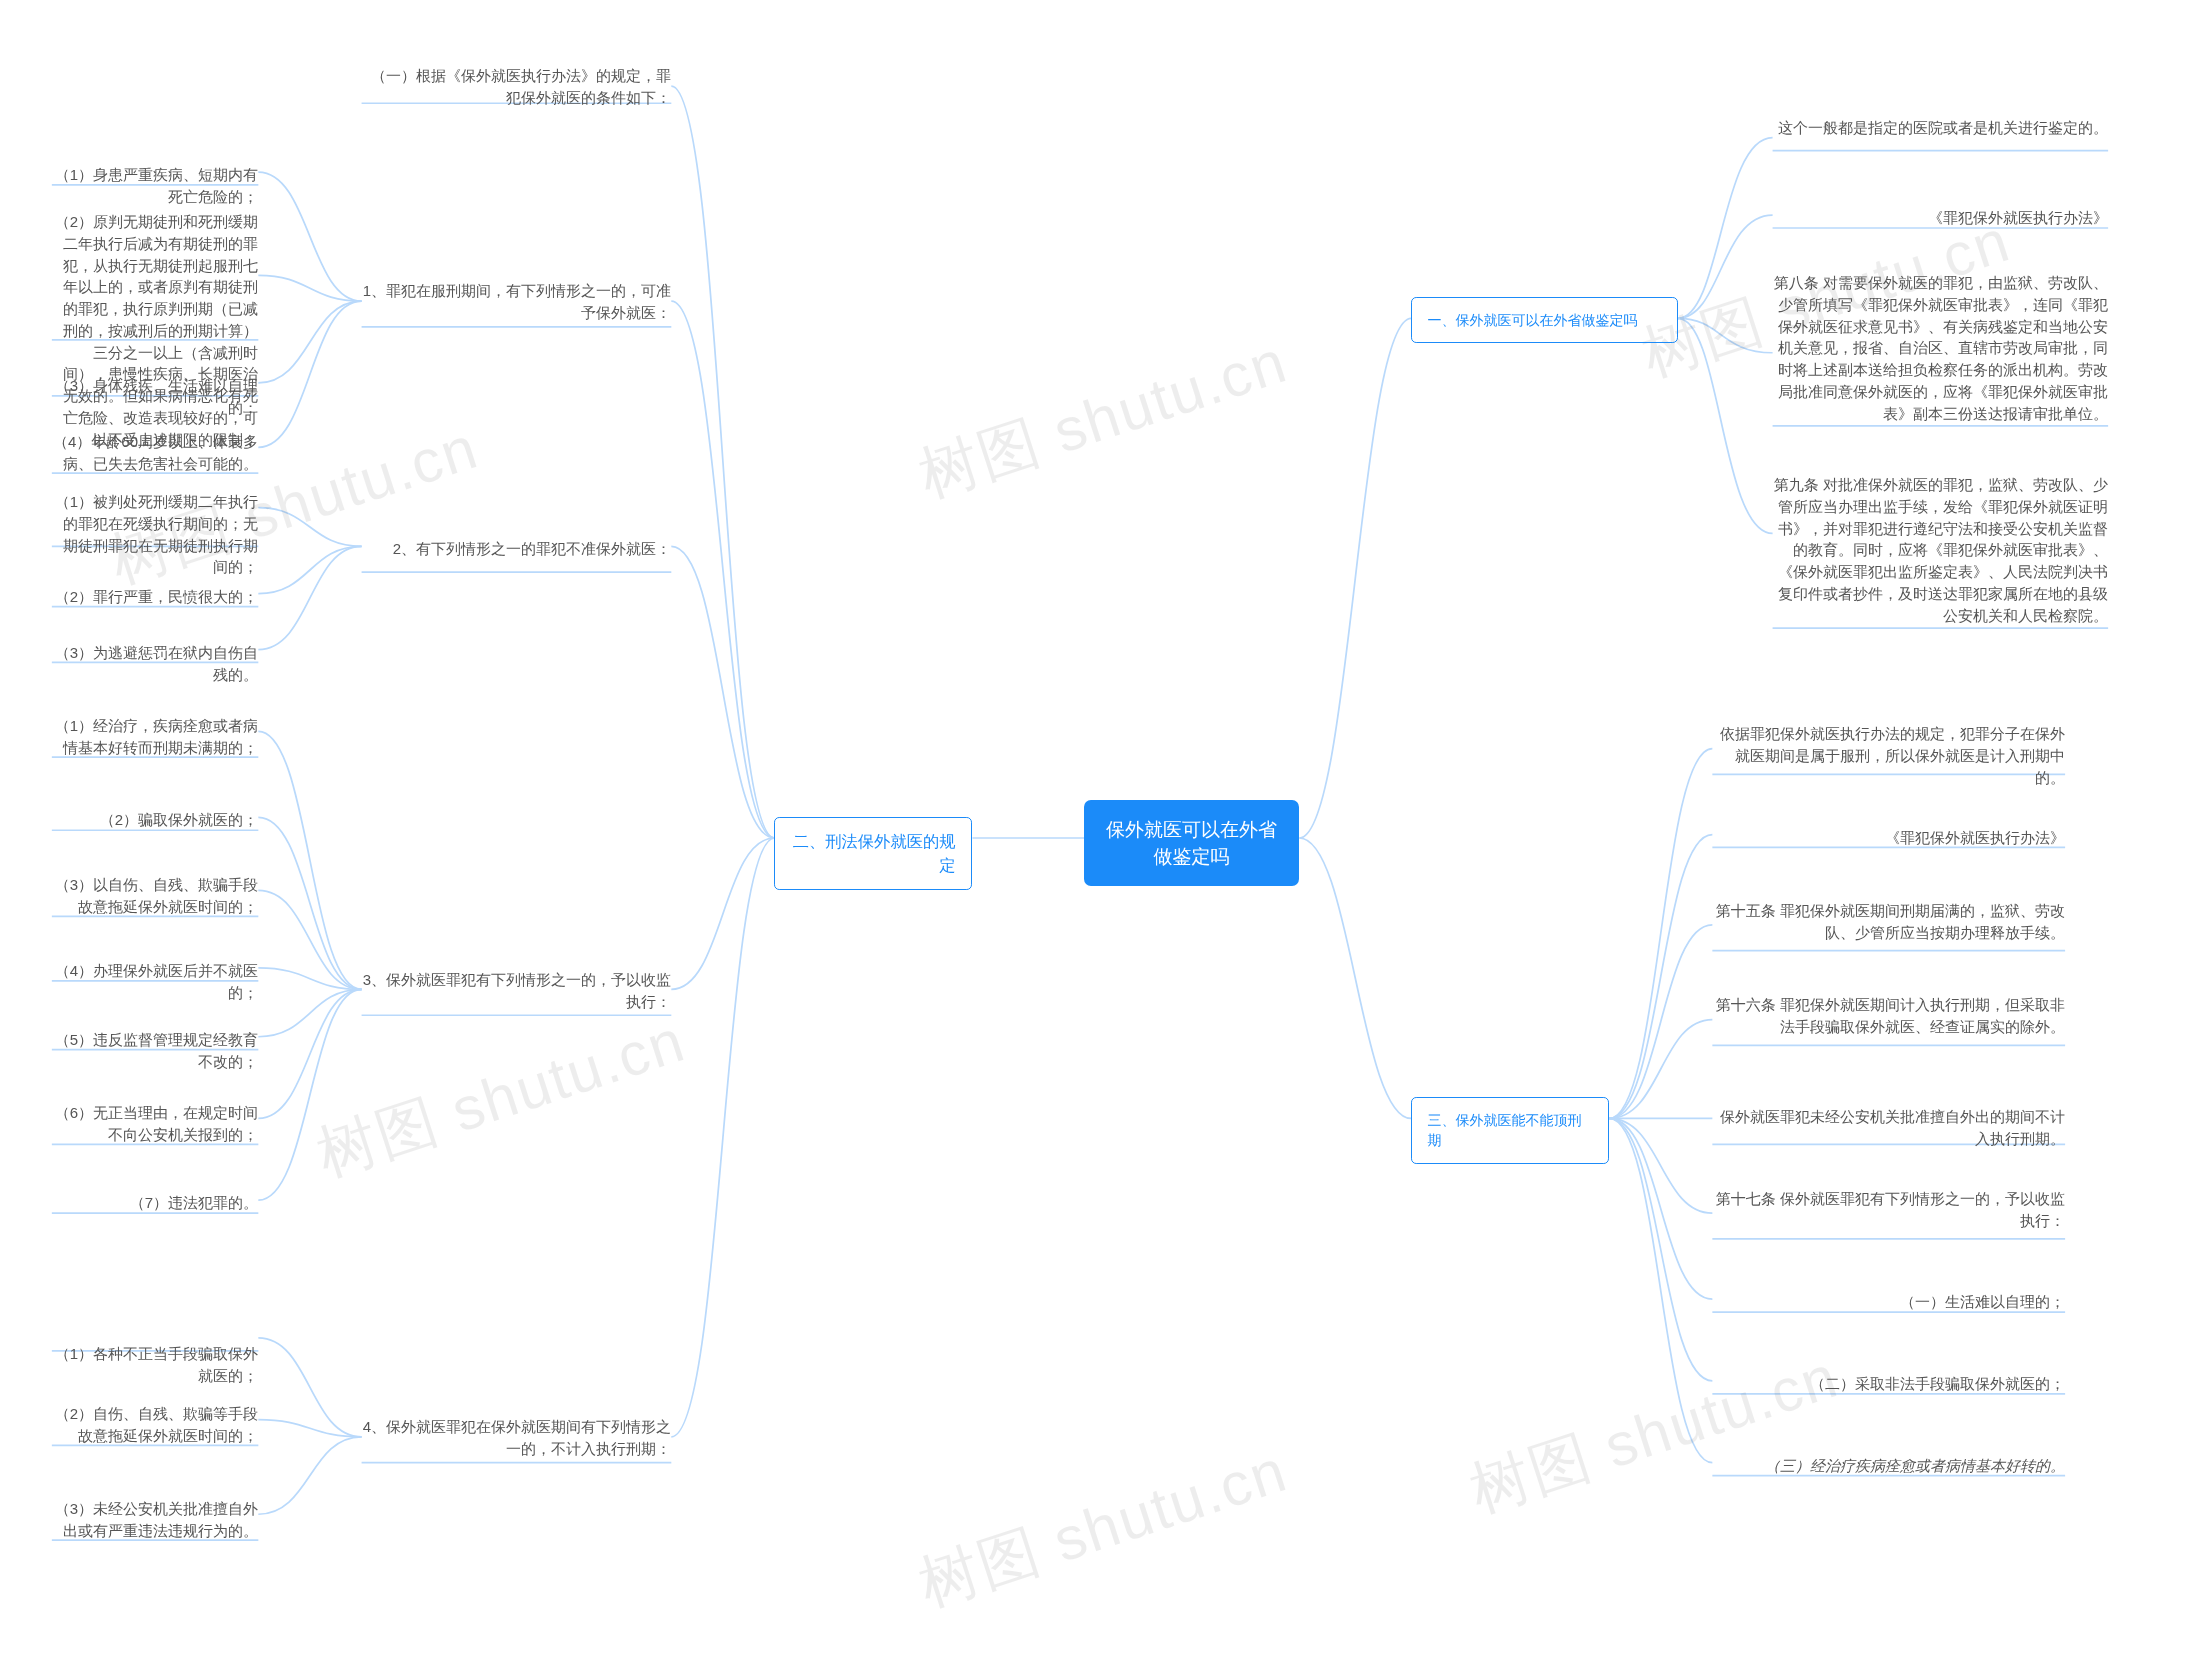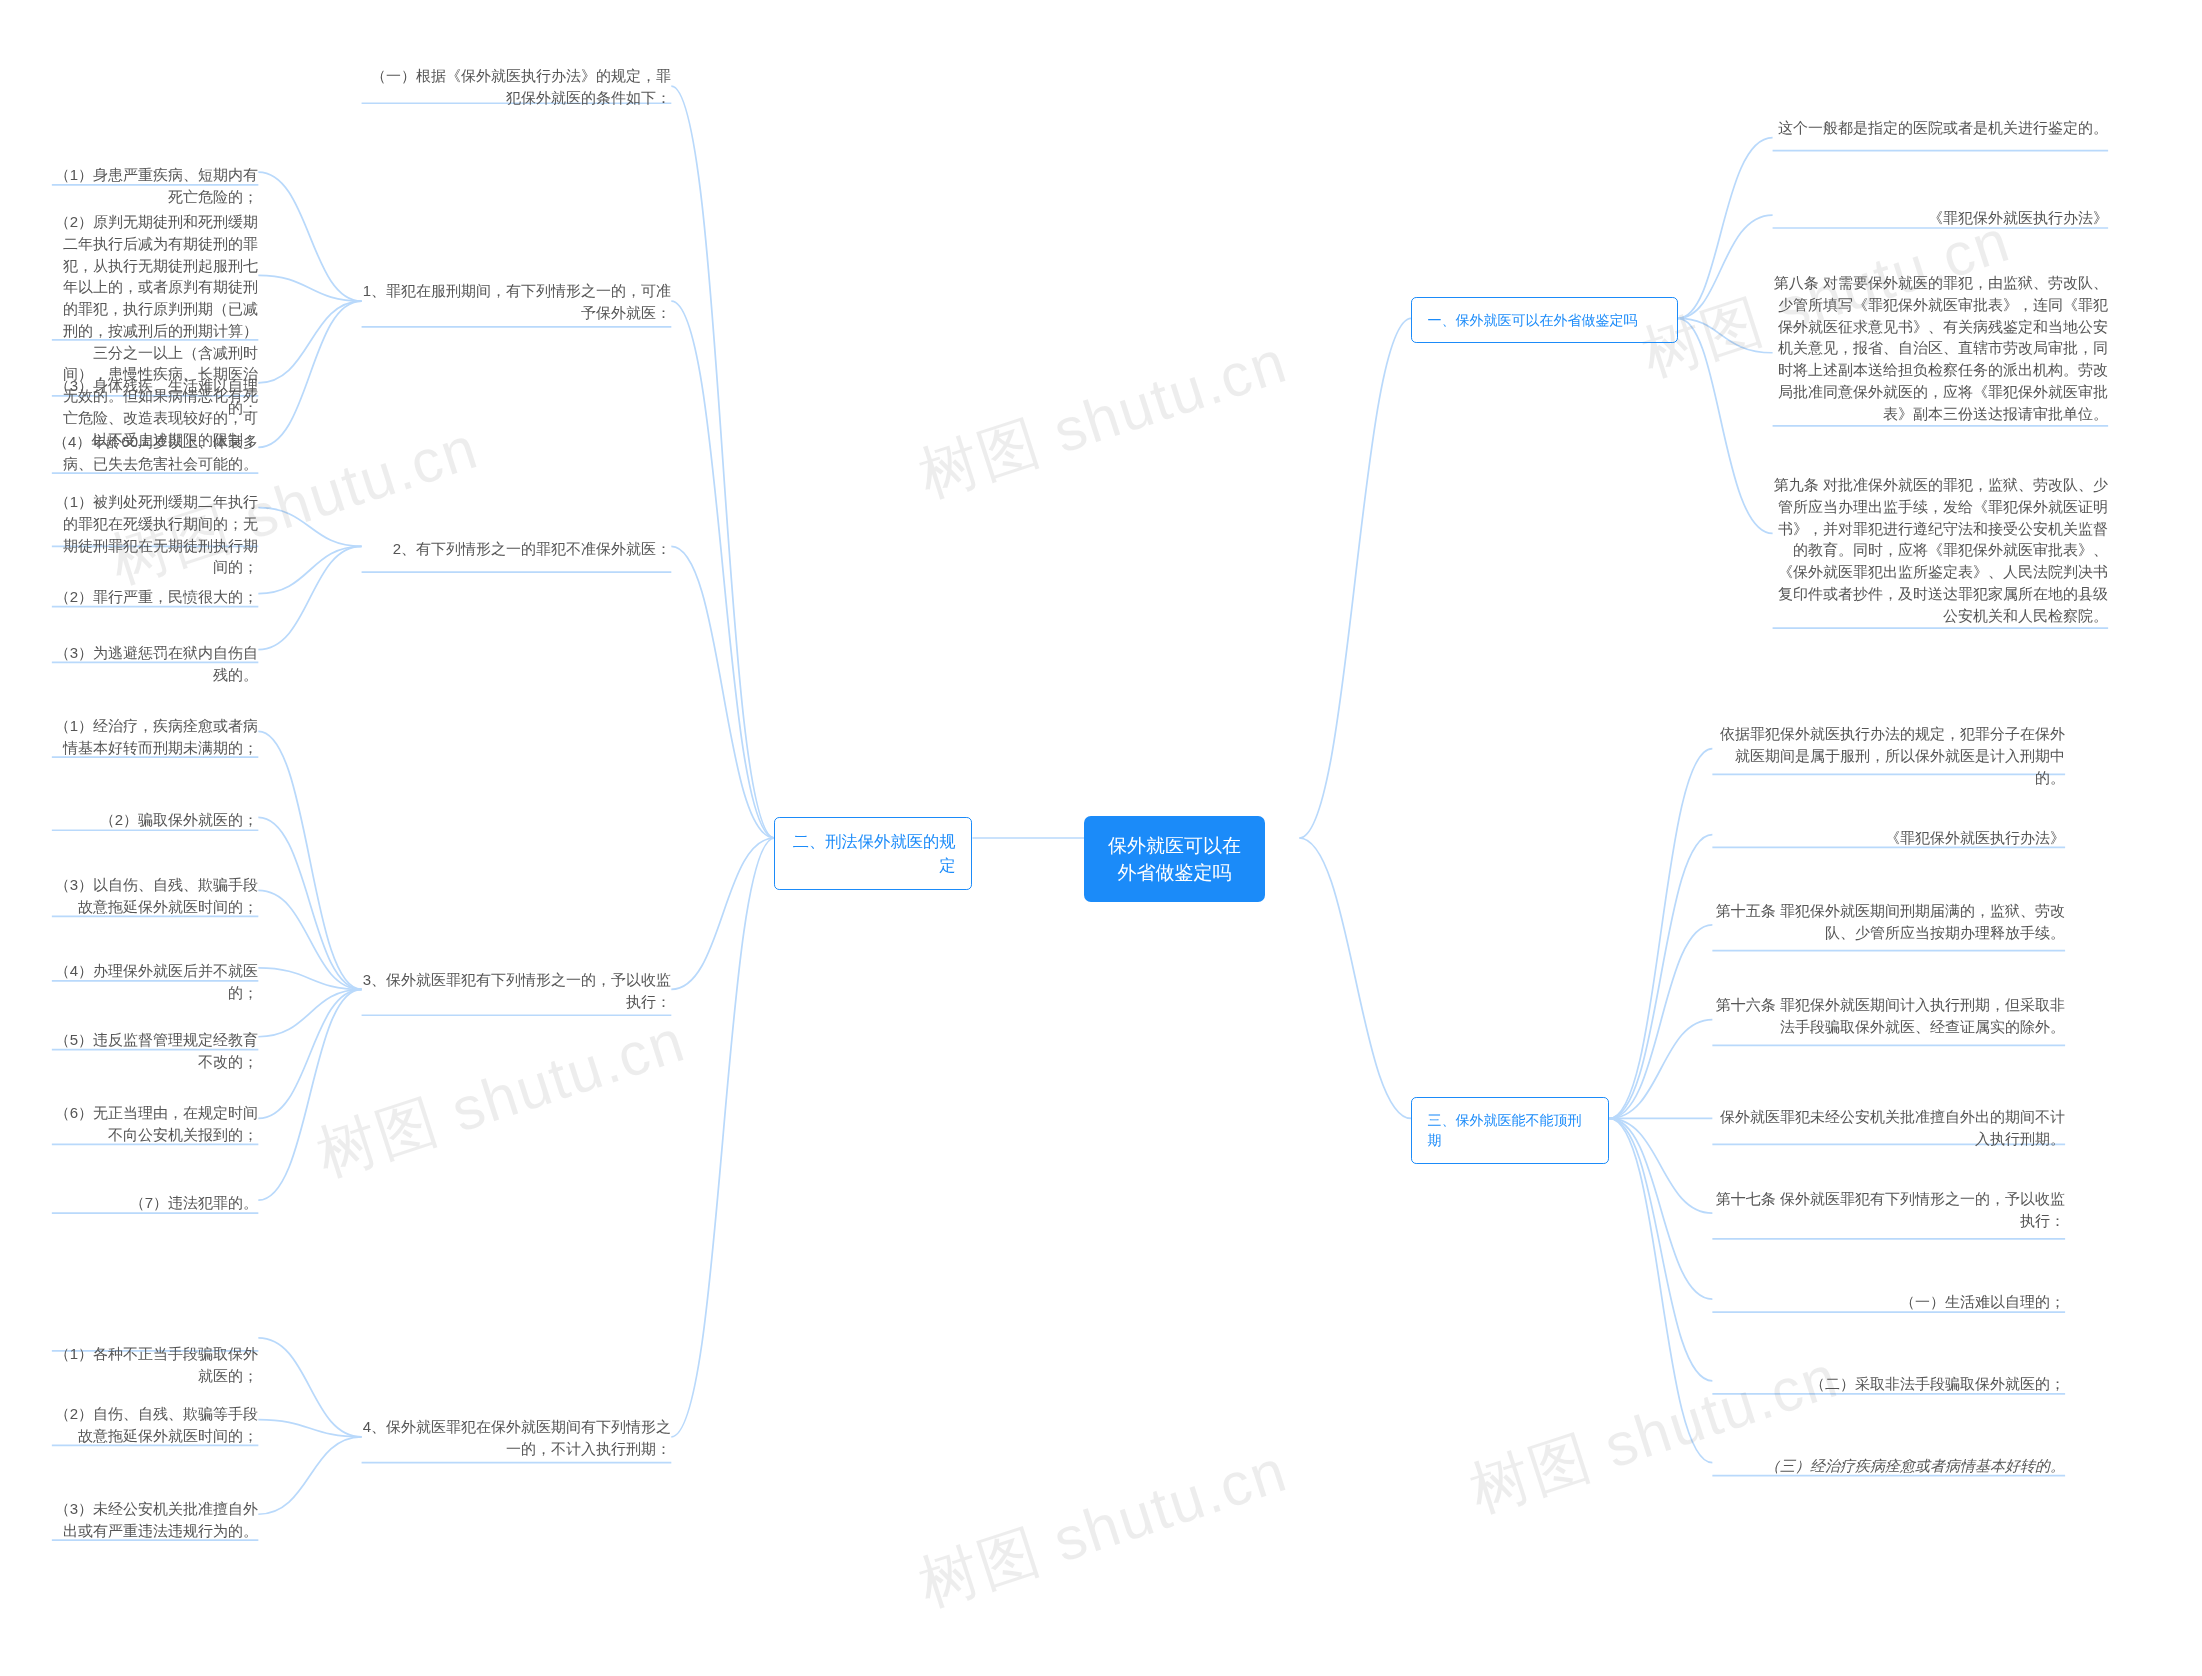--- a/index.html
+++ b/index.html
@@ -153,21 +153,21 @@
   </g>
 </svg>
 
 <div class="watermark" style="left:103px; top:465px;">树图 shutu.cn</div>
 <div class="watermark" style="left:310px; top:1058px;">树图 shutu.cn</div>
 <div class="watermark" style="left:912px; top:1488px;">树图 shutu.cn</div>
 <div class="watermark" style="left:912px; top:379px;">树图 shutu.cn</div>
 <div class="watermark" style="left:1463px; top:1394px;">树图 shutu.cn</div>
 <div class="watermark" style="left:1635px; top:258px;">树图 shutu.cn</div>
 
-<div class="node root" style="left:1084px; top:800px; width:181px;margin-top:16px;">保外就医可以在外省做鉴定吗</div>
+<div class="node root" style="left:1084px; top:800px; width:215px;">保外就医可以在外省做鉴定吗</div>
 
 <div class="node l1-right" style="left:1411px; top:297px; width:267px;">一、保外就医可以在外省做鉴定吗</div>
 <div class="node l2 l2-right" style="left:1772px; top:112px; width:336px;">这个一般都是指定的医院或者是机关进行鉴定的。</div>
 <div class="node l2 l2-right" style="left:1772px; top:202px; width:336px;">《罪犯保外就医执行办法》</div>
 <div class="node l2 l2-right" style="left:1772px; top:267px; width:336px;">第八条 对需要保外就医的罪犯，由监狱、劳改队、少管所填写《罪犯保外就医审批表》，连同《罪犯保外就医征求意见书》、有关病残鉴定和当地公安机关意见，报省、自治区、直辖市劳改局审批，同时将上述副本送给担负检察任务的派出机构。劳改局批准同意保外就医的，应将《罪犯保外就医审批表》副本三份送达报请审批单位。</div>
 <div class="node l2 l2-right" style="left:1772px; top:469px; width:336px;">第九条 对批准保外就医的罪犯，监狱、劳改队、少管所应当办理出监手续，发给《罪犯保外就医证明书》，并对罪犯进行遵纪守法和接受公安机关监督的教育。同时，应将《罪犯保外就医审批表》、《保外就医罪犯出监所鉴定表》、人民法院判决书复印件或者抄件，及时送达罪犯家属所在地的县级公安机关和人民检察院。</div>
 
 <div class="node l1-right" style="left:1411px; top:1097px; width:198px;">三、保外就医能不能顶刑期</div>
 <div class="node l2 l2-right" style="left:1712px; top:718px;  width:353px;">依据罪犯保外就医执行办法的规定，犯罪分子在保外就医期间是属于服刑，所以保外就医是计入刑期中的。</div>
 <div class="node l2 l2-right" style="left:1712px; top:822px;  width:353px;">《罪犯保外就医执行办法》</div>

